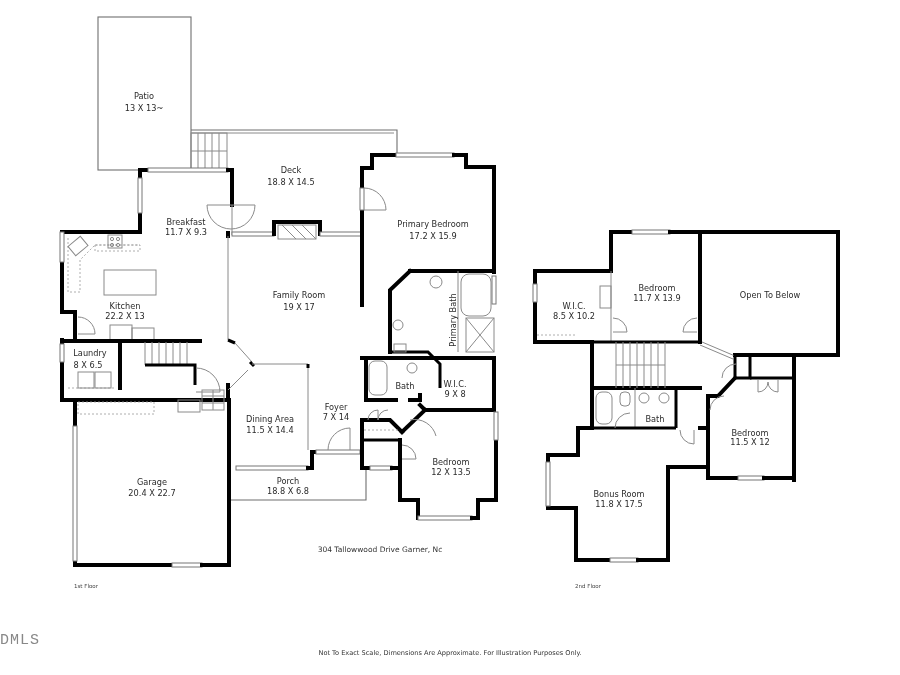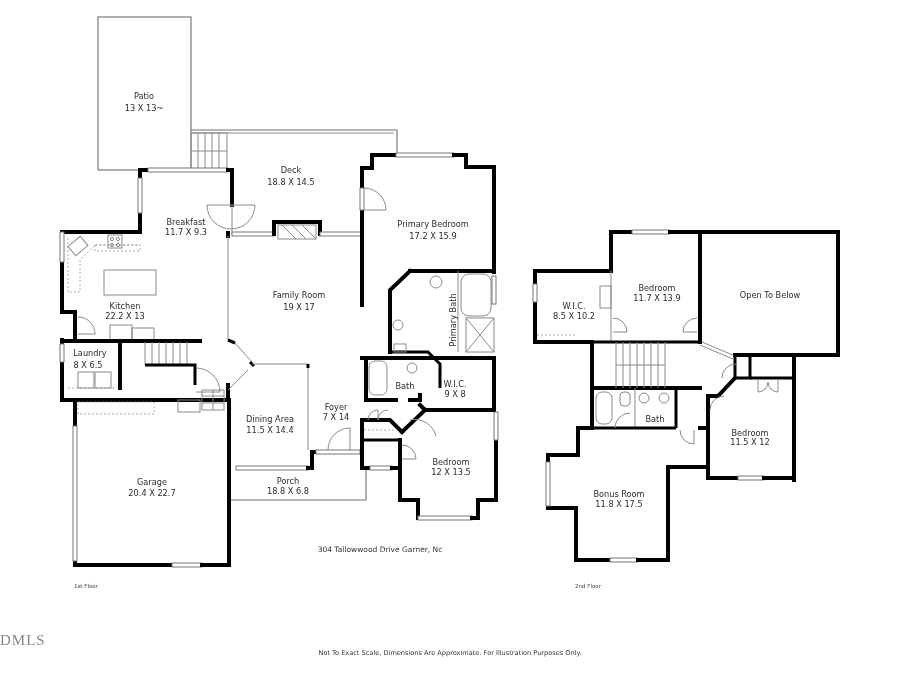--- a/index.html
+++ b/index.html
@@ -8,21 +8,21 @@
   .w { fill: none; stroke: #000; stroke-width: 4; stroke-linecap: square; }
   .w2 { fill: none; stroke: #000; stroke-width: 3; }
   .thin { fill: none; stroke: #8a8a8a; stroke-width: 1; }
   .thin2 { fill: none; stroke: #6f6f6f; stroke-width: 1.1; }
   .win { fill: #fff; stroke: #777; stroke-width: 1; }
   .dash { fill: none; stroke: #999; stroke-width: 0.8; stroke-dasharray: 2 2; }
   .lbl { font-size: 8.2px; fill: #2a2a2a; text-anchor: middle; font-family: "DejaVu Sans", sans-serif; }
   .small { font-size: 5.5px; fill: #444; font-family: "DejaVu Sans", sans-serif; }
   .addr { font-size: 7.5px; fill: #333; text-anchor: middle; }
   .disc { font-size: 6.6px; fill: #333; text-anchor: middle; }
-  .logo { position: absolute; left: 0; top: 632px; font-size: 15px; color: #888; letter-spacing: 1px; font-family: Liberation Serif, serif; font-weight: 200; }
+  .logo { position: absolute; left: 0; top: 632px; font-size: 15px; color: #888; letter-spacing: 1px; font-family: Liberation Mono, monospace; font-weight: 200; }
 </style>
 </head>
 <body>
 
 <svg width="900" height="675" viewBox="0 0 900 675">
 
   <g>
 
     <rect x="98" y="17" width="93" height="153" class="thin2"></rect>
 

